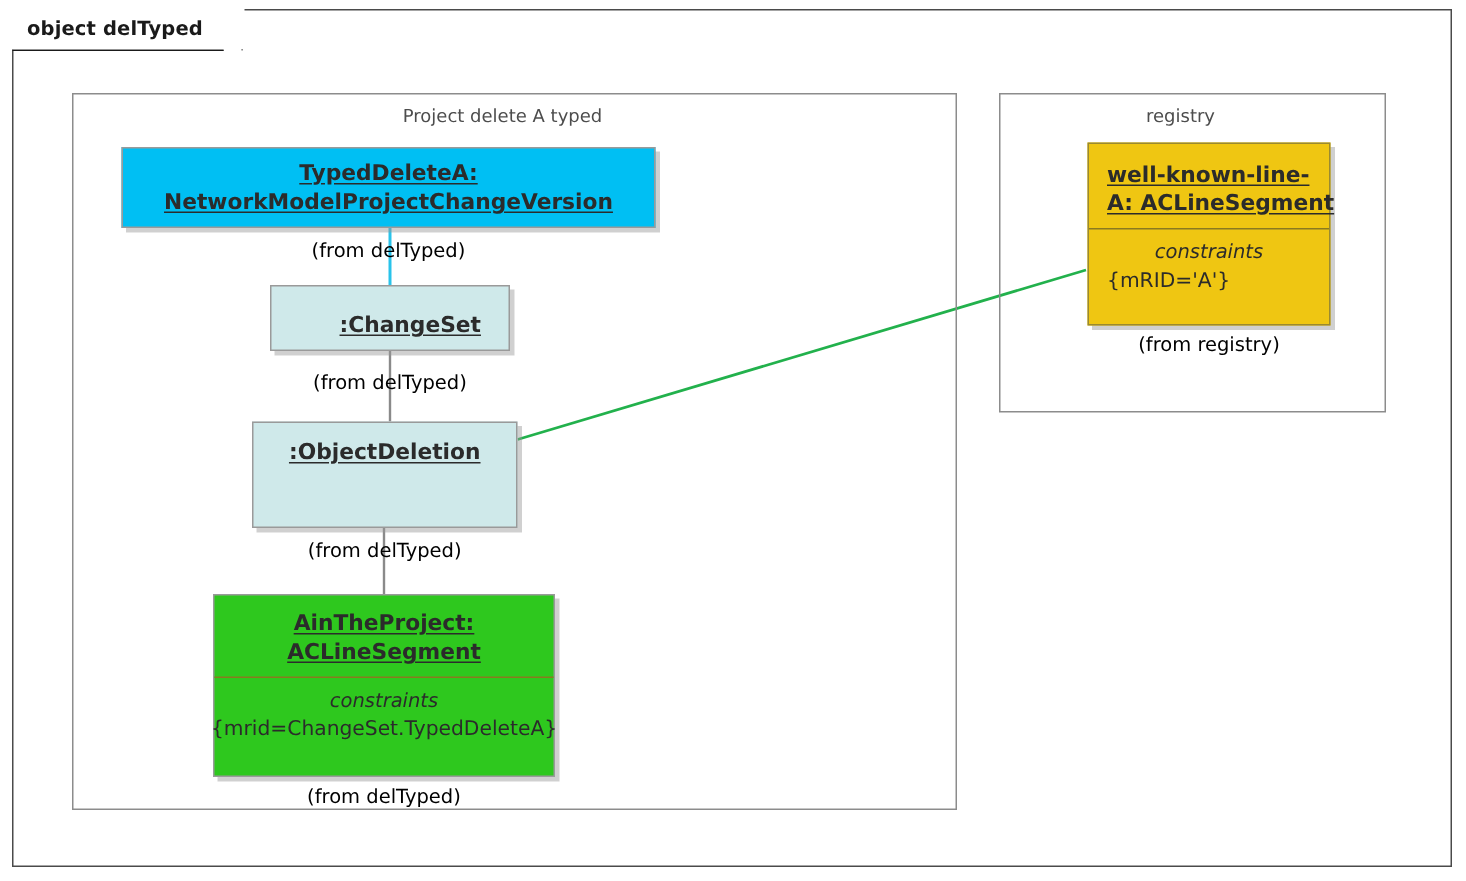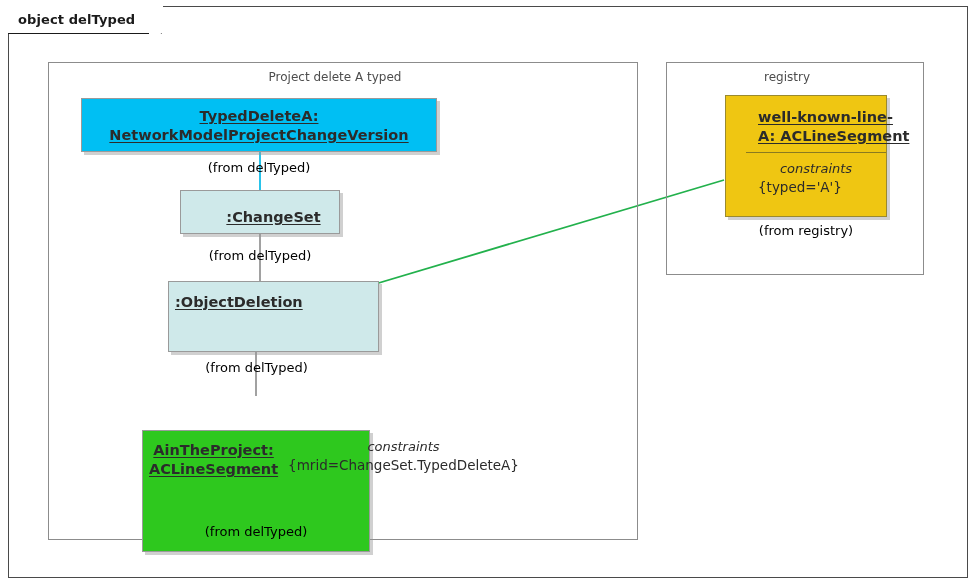--- a/index.html
+++ b/index.html
@@ -198,47 +198,47 @@
   </div>
   <div class="from-label" style="left:81px; top:160px; width:356px;">(from delTyped)</div>
 
   <div class="objbox fill-pale" style="left:180px; top:190px; width:160px; height:44px;">
     <div class="name-cmp" style="height:100%;padding-left:33px;">
       <div class="name-line">:ChangeSet</div>
     </div>
   </div>
   <div class="from-label" style="left:180px; top:248px; width:160px;">(from delTyped)</div>
 
-  <div class="objbox fill-pale" style="left:168px; top:281px; width:211px; height:71px; display:flex; flex-direction:row;">
+  <div class="objbox fill-pale" style="left:168px; top:281px; width:177px; height:71px; display:flex; flex-direction:column;">
     <div class="name-cmp" style="height:36px;">
       <div class="name-line">:ObjectDeletion</div>
     </div>
     <div class="empty-cmp"></div>
   </div>
   <div class="from-label" style="left:168px; top:360px; width:177px;">(from delTyped)</div>
 
-  <div class="objbox fill-green" style="left:142px; top:396px; width:228px; height:122px; display:flex; margin-top:34px;">
+  <div class="objbox fill-green" style="left:142px; top:396px; width:228px; height:122px; display:flex; flex-direction:column;">
     <div class="name-cmp" style="height:54px;">
       <div class="name-line">AinTheProject:</div>
       <div class="name-line">ACLineSegment</div>
     </div>
     <div class="divider"></div>
     <div class="attr-cmp" style="flex:1 1 auto;">
       <div class="stereo">constraints</div>
       <div class="constraint">{mrid=ChangeSet.TypedDeleteA}</div>
     </div>
   </div>
   <div class="from-label" style="left:142px; top:524px; width:228px;">(from delTyped)</div>
 
-  <div class="objbox fill-yellow" style="left:725px; top:95px; width:162px; height:122px; display:flex; flex-direction:column;padding-left:20px;">
+  <div class="objbox fill-yellow" style="left:725px; top:95px; width:162px; height:122px; display:flex; flex-direction:column;">
     <div class="name-cmp" style="height:56px; align-items:flex-start; padding-left:12px;">
       <div class="name-line">well-known-line-</div>
       <div class="name-line">A: ACLineSegment</div>
     </div>
     <div class="divider"></div>
     <div class="attr-cmp" style="flex:1 1 auto; align-items:center;">
       <div class="stereo">constraints</div>
-      <div class="constraint" style="align-self:flex-start; padding-left:8px;">{typed='A'}</div>
+      <div class="constraint" style="align-self:flex-start; padding-left:8px;">{mRID='A'}</div>
     </div>
   </div>
   <div class="from-label" style="left:725px; top:223px; width:162px;">(from registry)</div>
 
 </div>
 
 </body></html>

